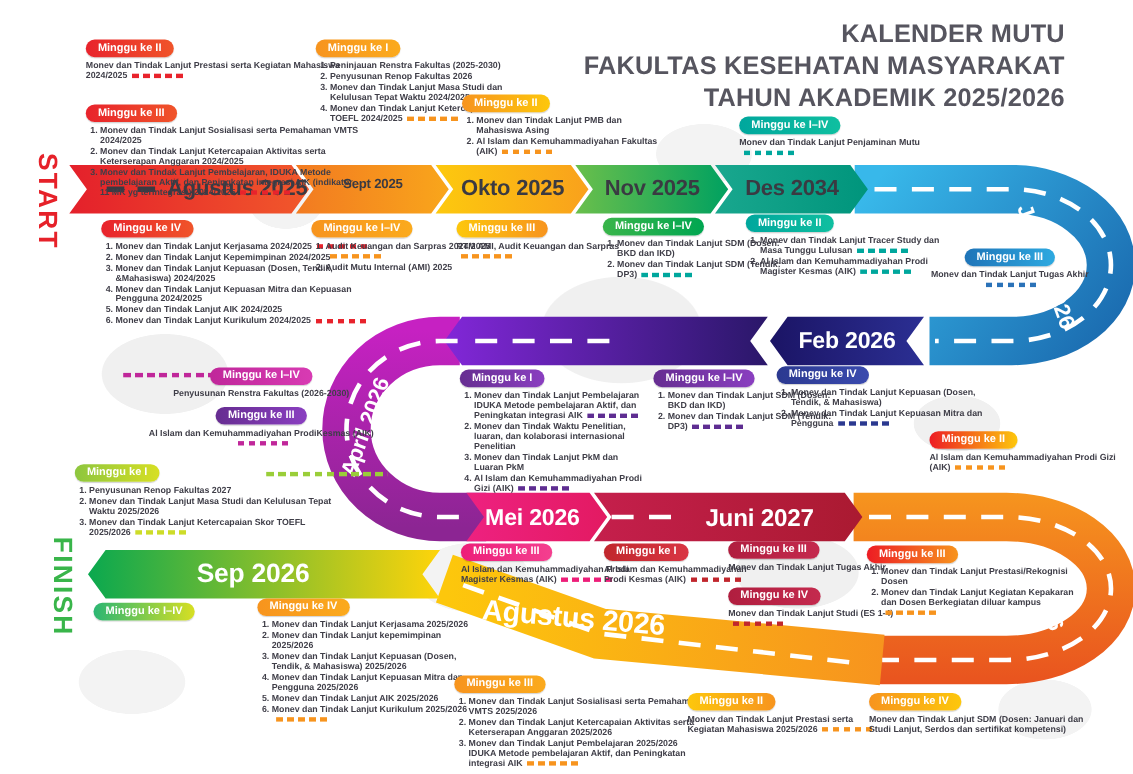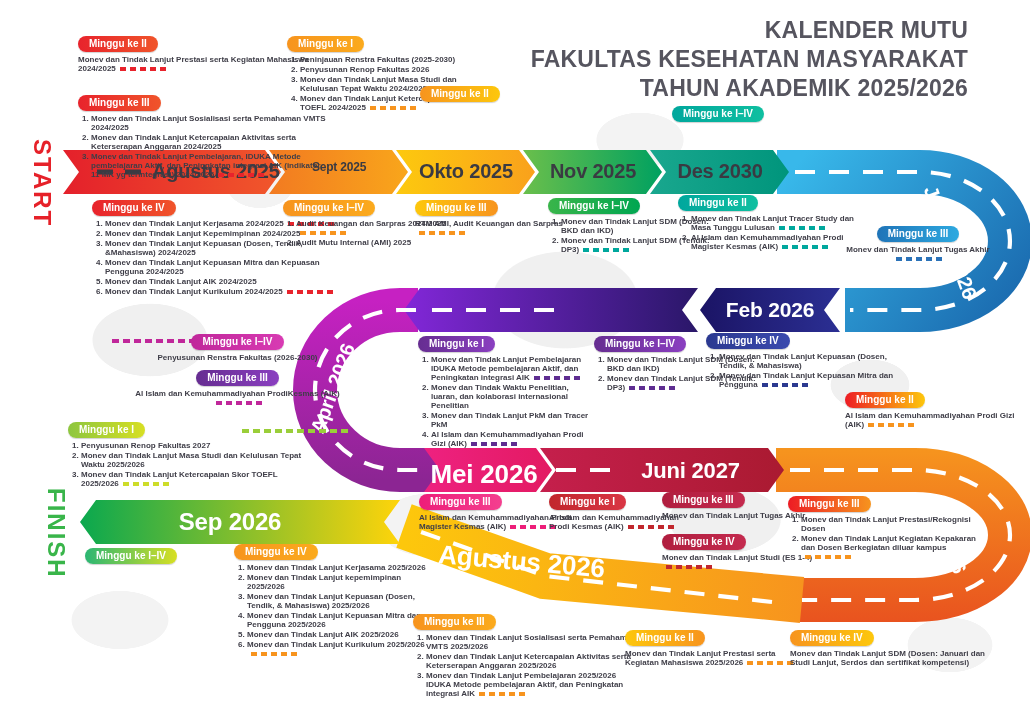--- a/index.html
+++ b/index.html
@@ -149,25 +149,25 @@
     <div>TAHUN AKADEMIK 2025/2026</div>
   </div>
 
   <div class="vlabel" style="left:28px;top:139px;color:#e62129;">START</div>
   <div class="vlabel" style="left:42px;top:488px;color:#39b54a;">FINISH</div>
 
   <div class="month dark" style="left:152px;top:160px;width:130px;font-size:20px;text-align:left;">Agustus 2025</div>
   <div class="month dark" style="left:269px;top:160px;width:140px;font-size:12px;">Sept 2025</div>
   <div class="month dark" style="left:396px;top:160px;width:140px;font-size:20px;">Okto 2025</div>
   <div class="month dark" style="left:523px;top:160px;width:140px;font-size:20px;">Nov 2025</div>
-  <div class="month dark" style="left:650px;top:160px;width:140px;font-size:20px;">Des 2030</div>
+  <div class="month dark" style="left:650px;top:160px;width:140px;font-size:20px;">Des 2034</div>
   <div class="month rot" style="left:875px;top:231px;width:150px;font-size:20px;transform:rotate(70deg);">Januari 2026</div>
   <div class="month" style="left:700px;top:298px;width:140px;font-size:21px;">Feb 2026</div>
   <div class="month rot" style="left:258px;top:377px;width:150px;font-size:20px;transform:rotate(-70deg);">April 2026</div>
-  <div class="month" style="left:428px;top:459px;width:112px;font-size:26px;">Mei 2026</div>
+  <div class="month" style="left:428px;top:459px;width:112px;font-size:21px;">Mei 2026</div>
   <div class="month" style="left:608px;top:458px;width:165px;font-size:22px;">Juni 2027</div>
   <div class="month rot" style="left:872px;top:522px;width:150px;font-size:20px;transform:rotate(72deg);">Juli 2026</div>
   <div class="month rot" style="left:438px;top:552px;width:300px;font-size:26px;text-align:left;transform:rotate(5deg);">Agustus 2026</div>
   <div class="month" style="left:140px;top:508px;width:180px;font-size:24px;">Sep 2026</div>
 
   <div class="dashstrip" style="left:112px;top:339px;width:88px;background:repeating-linear-gradient(90deg,#c0279a 0 7px,transparent 7px 11px);"></div>
   <div class="dashstrip" style="left:242px;top:429px;width:110px;background:repeating-linear-gradient(90deg,#9ace39 0 7px,transparent 7px 11px);"></div>
 
   <div class="note plain" style="left:78px;top:36px;width:232px;">
     <span class="badge b-red">Minggu ke II</span>
@@ -187,23 +187,30 @@
     <span class="badge b-orange">Minggu ke I</span>
     <ol>
         <li>Peninjauan Renstra Fakultas (2025-2030)</li>
         <li>Penyusunan Renop Fakultas 2026</li>
         <li>Monev dan Tindak Lanjut Masa Studi dan Kelulusan Tepat Waktu 2024/2025</li>
         <li>Monev dan Tindak Lanjut Ketercapaian Skor TOEFL 2024/2025<span class="dash" style="background: repeating-linear-gradient(90deg, rgb(247, 148, 30) 0px, rgb(247, 148, 30) 6px, transparent 6px, transparent 10px);"></span></li>
       </ol>
   </div>
   <div class="note" style="left:420px;top:86px;width:180px;">
     <span class="badge b-oryel">Minggu ke II</span>
+    <ol>
+        <li>Monev dan Tindak Lanjut PMB dan Mahasiswa Asing</li>
+        <li>Al Islam dan Kemuhammadiyahan Fakultas (AIK)<span class="dash" style="background: repeating-linear-gradient(90deg, rgb(247, 148, 30) 0px, rgb(247, 148, 30) 6px, transparent 6px, transparent 10px);"></span></li>
+      </ol>
   </div>
   <div class="note plain" style="left:672px;top:106px;width:175px;">
     <span class="badge b-teal">Minggu ke I–IV</span>
+    <ol>
+        <li>Monev dan Tindak Lanjut Penjaminan Mutu<span class="dash" style="background: repeating-linear-gradient(90deg, rgb(0, 167, 157) 0px, rgb(0, 167, 157) 6px, transparent 6px, transparent 10px);"></span></li>
+      </ol>
   </div>
   <div class="note" style="left:92px;top:200px;width:255px;">
     <span class="badge b-red">Minggu ke IV</span>
     <ol>
         <li>Monev dan Tindak Lanjut Kerjasama 2024/2025<span class="dash" style="background: repeating-linear-gradient(90deg, rgb(232, 35, 44) 0px, rgb(232, 35, 44) 6px, transparent 6px, transparent 10px);"></span></li>
         <li>Monev dan Tindak Lanjut Kepemimpinan 2024/2025</li>
         <li>Monev dan Tindak Lanjut Kepuasan (Dosen, Tendik, &amp;Mahasiswa) 2024/2025</li>
         <li>Monev dan Tindak Lanjut Kepuasan Mitra dan Kepuasan Pengguna 2024/2025</li>
         <li>Monev dan Tindak Lanjut AIK 2024/2025</li>
         <li>Monev dan Tindak Lanjut Kurikulum 2024/2025<span class="dash" style="background: repeating-linear-gradient(90deg, rgb(232, 35, 44) 0px, rgb(232, 35, 44) 6px, transparent 6px, transparent 10px);"></span></li>
@@ -260,21 +267,21 @@
         <li>Penyusunan Renop Fakultas 2027</li>
         <li>Monev dan Tindak Lanjut Masa Studi dan Kelulusan Tepat Waktu 2025/2026</li>
         <li>Monev dan Tindak Lanjut Ketercapaian Skor TOEFL 2025/2026<span class="dash" style="background: repeating-linear-gradient(90deg, rgb(205, 220, 41) 0px, rgb(205, 220, 41) 6px, transparent 6px, transparent 10px);"></span></li>
       </ol>
   </div>
   <div class="note" style="left:418px;top:336px;width:172px;">
     <span class="badge b-purple">Minggu ke I</span>
     <ol>
         <li>Monev dan Tindak Lanjut Pembelajaran IDUKA Metode pembelajaran Aktif, dan Peningkatan integrasi AIK<span class="dash" style="background: repeating-linear-gradient(90deg, rgb(94, 45, 145) 0px, rgb(94, 45, 145) 6px, transparent 6px, transparent 10px);"></span></li>
         <li>Monev dan Tindak Waktu Penelitian, luaran, dan kolaborasi internasional Penelitian</li>
-        <li>Monev dan Tindak Lanjut PkM dan Tracer PkM</li>
+        <li>Monev dan Tindak Lanjut PkM dan Luaran PkM</li>
         <li>Al Islam dan Kemuhammadiyahan Prodi Gizi (AIK)<span class="dash" style="background: repeating-linear-gradient(90deg, rgb(94, 45, 145) 0px, rgb(94, 45, 145) 6px, transparent 6px, transparent 10px);"></span></li>
       </ol>
   </div>
   <div class="note" style="left:594px;top:336px;width:170px;">
     <span class="badge b-purple">Minggu ke I–IV</span>
     <ol>
         <li>Monev dan Tindak Lanjut SDM (Dosen: BKD dan IKD)</li>
         <li>Monev dan Tindak Lanjut SDM (Tendik: DP3)<span class="dash" style="background: repeating-linear-gradient(90deg, rgb(94, 45, 145) 0px, rgb(94, 45, 145) 6px, transparent 6px, transparent 10px);"></span></li>
       </ol>
   </div>

